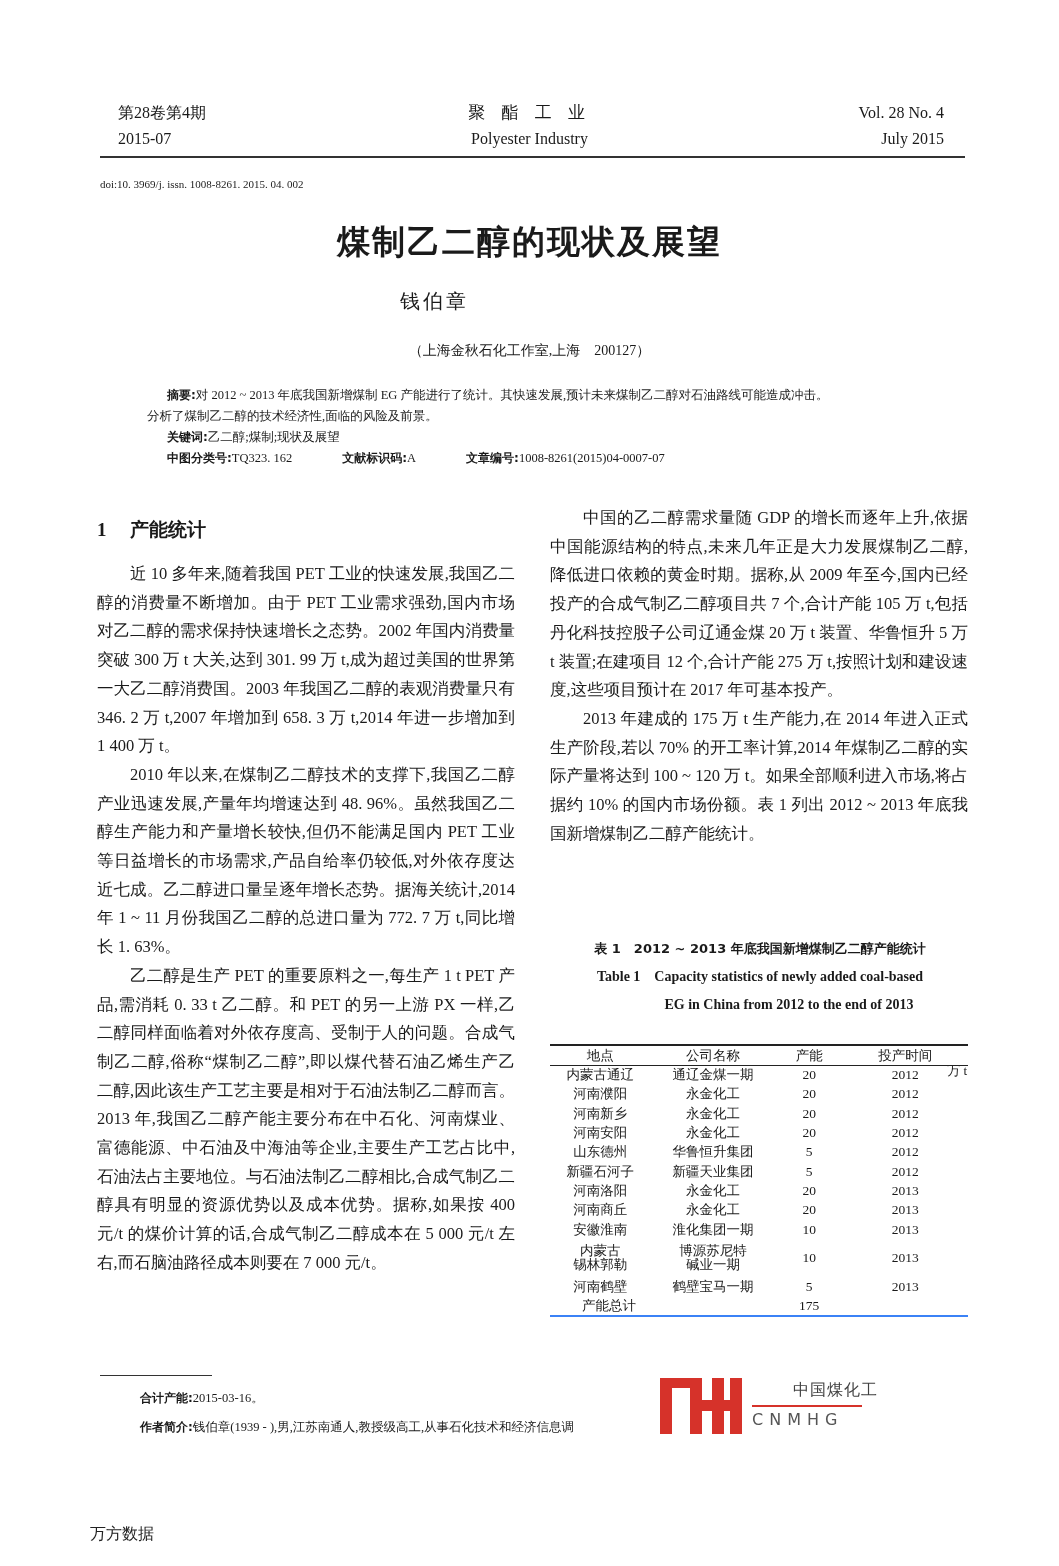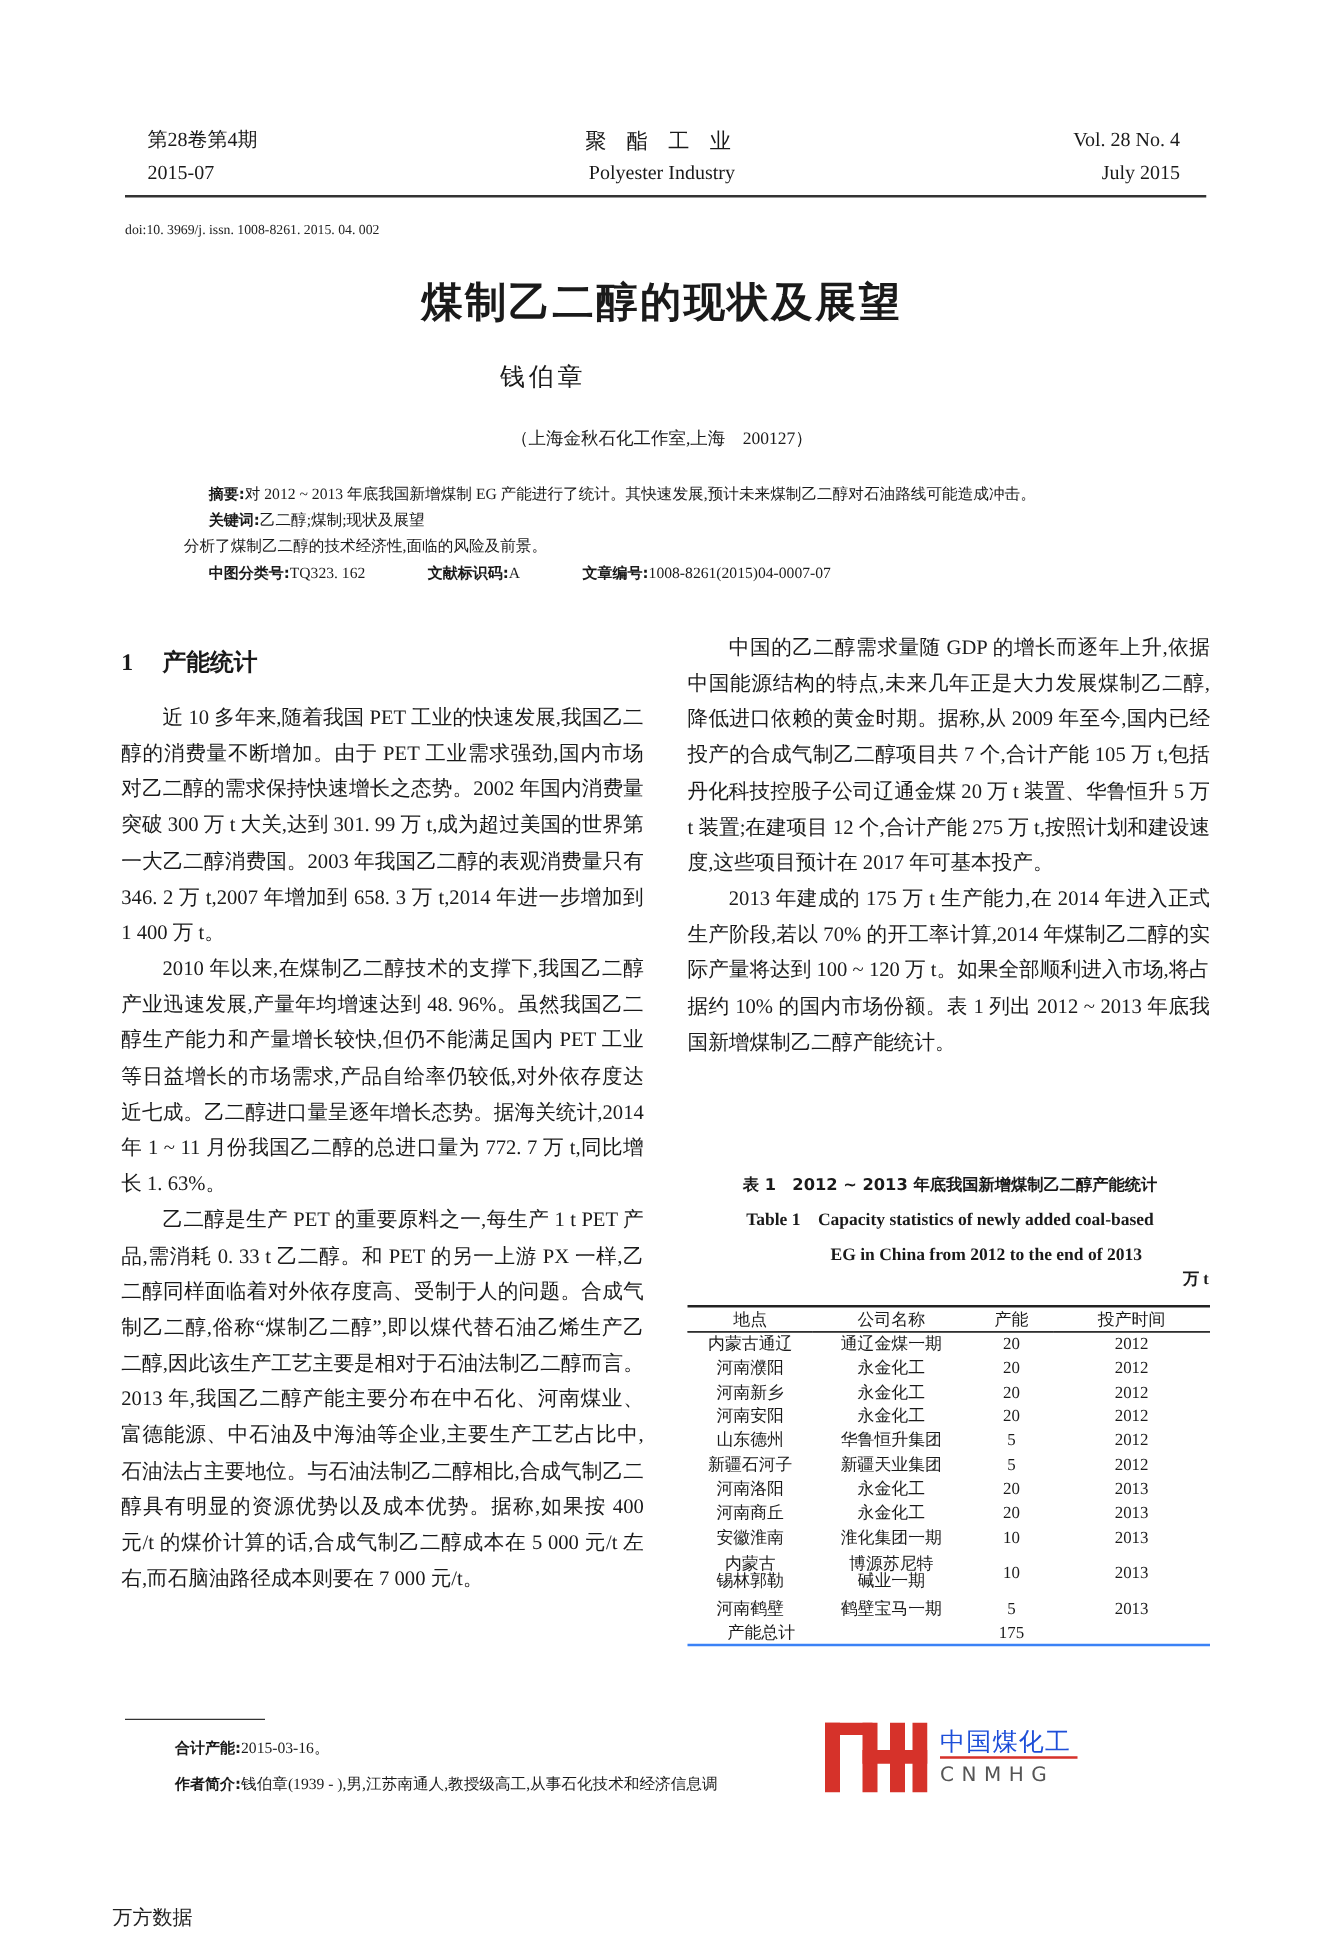--- a/index.html
+++ b/index.html
@@ -31,39 +31,39 @@
   .col-left { left: 97px; top: 560px; width: 418px; }
   .col-right { left: 550px; top: 504px; width: 418px; }
   .col p { text-indent: 2em; }
   .sec-heading { left: 97px; top: 517px; font-family: "DejaVu Sans", sans-serif; font-weight: bold; font-size: 19px; }
   .sec-heading .num { display: inline-block; width: 33px; font-family: "Liberation Serif", serif; }
 
   
   .tcap { left: 550px; top: 935px; width: 420px; text-align: center; font-weight: bold; font-size: 14px; line-height: 28px; }
   .tcap .cn { font-family: "DejaVu Sans", sans-serif; font-size: 13px; }
   .tcap .en2 { padding-left: 58px; }
-  .tunit { right: 92px; top: 1014px; font-weight: bold; font-size: 13px; }
+  .tunit { right: 92px; top: 1062px; font-weight: normal; font-size: 13px; }
   .tbl-wrap { left: 550px; top: 1044px; width: 418px; border-top: 2px solid #222; border-bottom: 2px solid #3b82f6; }
   table.data { width: 100%; border-collapse: collapse; font-size: 13.5px; }
   table.data th { font-weight: normal; border-bottom: 1px solid #222; height: 19px; line-height: 17px; }
   table.data td { text-align: center; height: 19.3px; line-height: 17px; }
   table.data td.tall { line-height: 14px; height: 38px; }
   table.data td.total-label { text-align: left; padding-left: 32px; }
   .c1 { width: 24%; } .c2 { width: 30%; } .c3 { width: 16%; } .c4 { width: 30%; }
 
   
   .fn-rule { left: 100px; top: 1375px; width: 112px; height: 1px; background: #333; }
   .fn { left: 140px; font-size: 12.5px; }
   .fn .lbl { font-weight: bold; font-family: "DejaVu Sans", sans-serif; font-size: 12px; }
   .fn1 { top: 1390px; }
   .fn2 { top: 1419px; }
 
   
   .logo { left: 660px; top: 1378px; width: 82px; height: 56px; }
-  .logo-text-cn { left: 752px; top: 1380px; font-family: "DejaVu Sans", sans-serif; font-size: 20px; color: #1d4ed8; letter-spacing: 1px; }
+  .logo-text-cn { left: 793px; top: 1380px; font-family: "DejaVu Sans", sans-serif; font-size: 16px; color: #404040; letter-spacing: 1px; }
   .logo-line { left: 752px; top: 1405px; width: 110px; height: 2px; background: #d6322a; }
   .logo-text-en { left: 752px; top: 1410px; font-family: "DejaVu Sans", sans-serif; font-size: 16px; color: #555; letter-spacing: 6px; }
 
   .wanfang { left: 90px; top: 1524px; font-family: "DejaVu Sans", sans-serif; font-size: 16px; color: #222; }
 </style>
 </head>
 <body>
 
 <div class="abs hdr-left">
   <div>第28卷第4期</div>
@@ -82,24 +82,24 @@
 <div class="abs doi">doi:10. 3969/j. issn. 1008-8261. 2015. 04. 002</div>
 
 <div class="abs title">煤制乙二醇的现状及展望</div>
 <div class="abs author">钱伯章</div>
 <div class="abs affil">（上海金秋石化工作室,上海　200127）</div>
 
 <div class="abs abstract">
   <div class="row">
     <span class="lbl">摘要:</span><span>对 2012 ~ 2013 年底我国新增煤制 EG 产能进行了统计。其快速发展,预计未来煤制乙二醇对石油路线可能造成冲击。</span>
   </div>
+  <div class="row">分析了煤制乙二醇的技术经济性,面临的风险及前景。</div>
   <div class="row">
     <span class="lbl">关键词:</span><span>乙二醇;煤制;现状及展望</span>
   </div>
-  <div class="row">分析了煤制乙二醇的技术经济性,面临的风险及前景。</div>
   <div class="row">
     <span class="lbl">中图分类号:</span><span>TQ323. 162</span><span class="gap"></span><span class="lbl">文献标识码:</span><span>A</span><span class="gap"></span><span class="lbl">文章编号:</span><span>1008-8261(2015)04-0007-07</span>
   </div>
 </div>
 
 <div class="abs sec-heading">
   <span class="num">1</span><span>产能统计</span>
 </div>
 
 <div class="abs col col-left">

